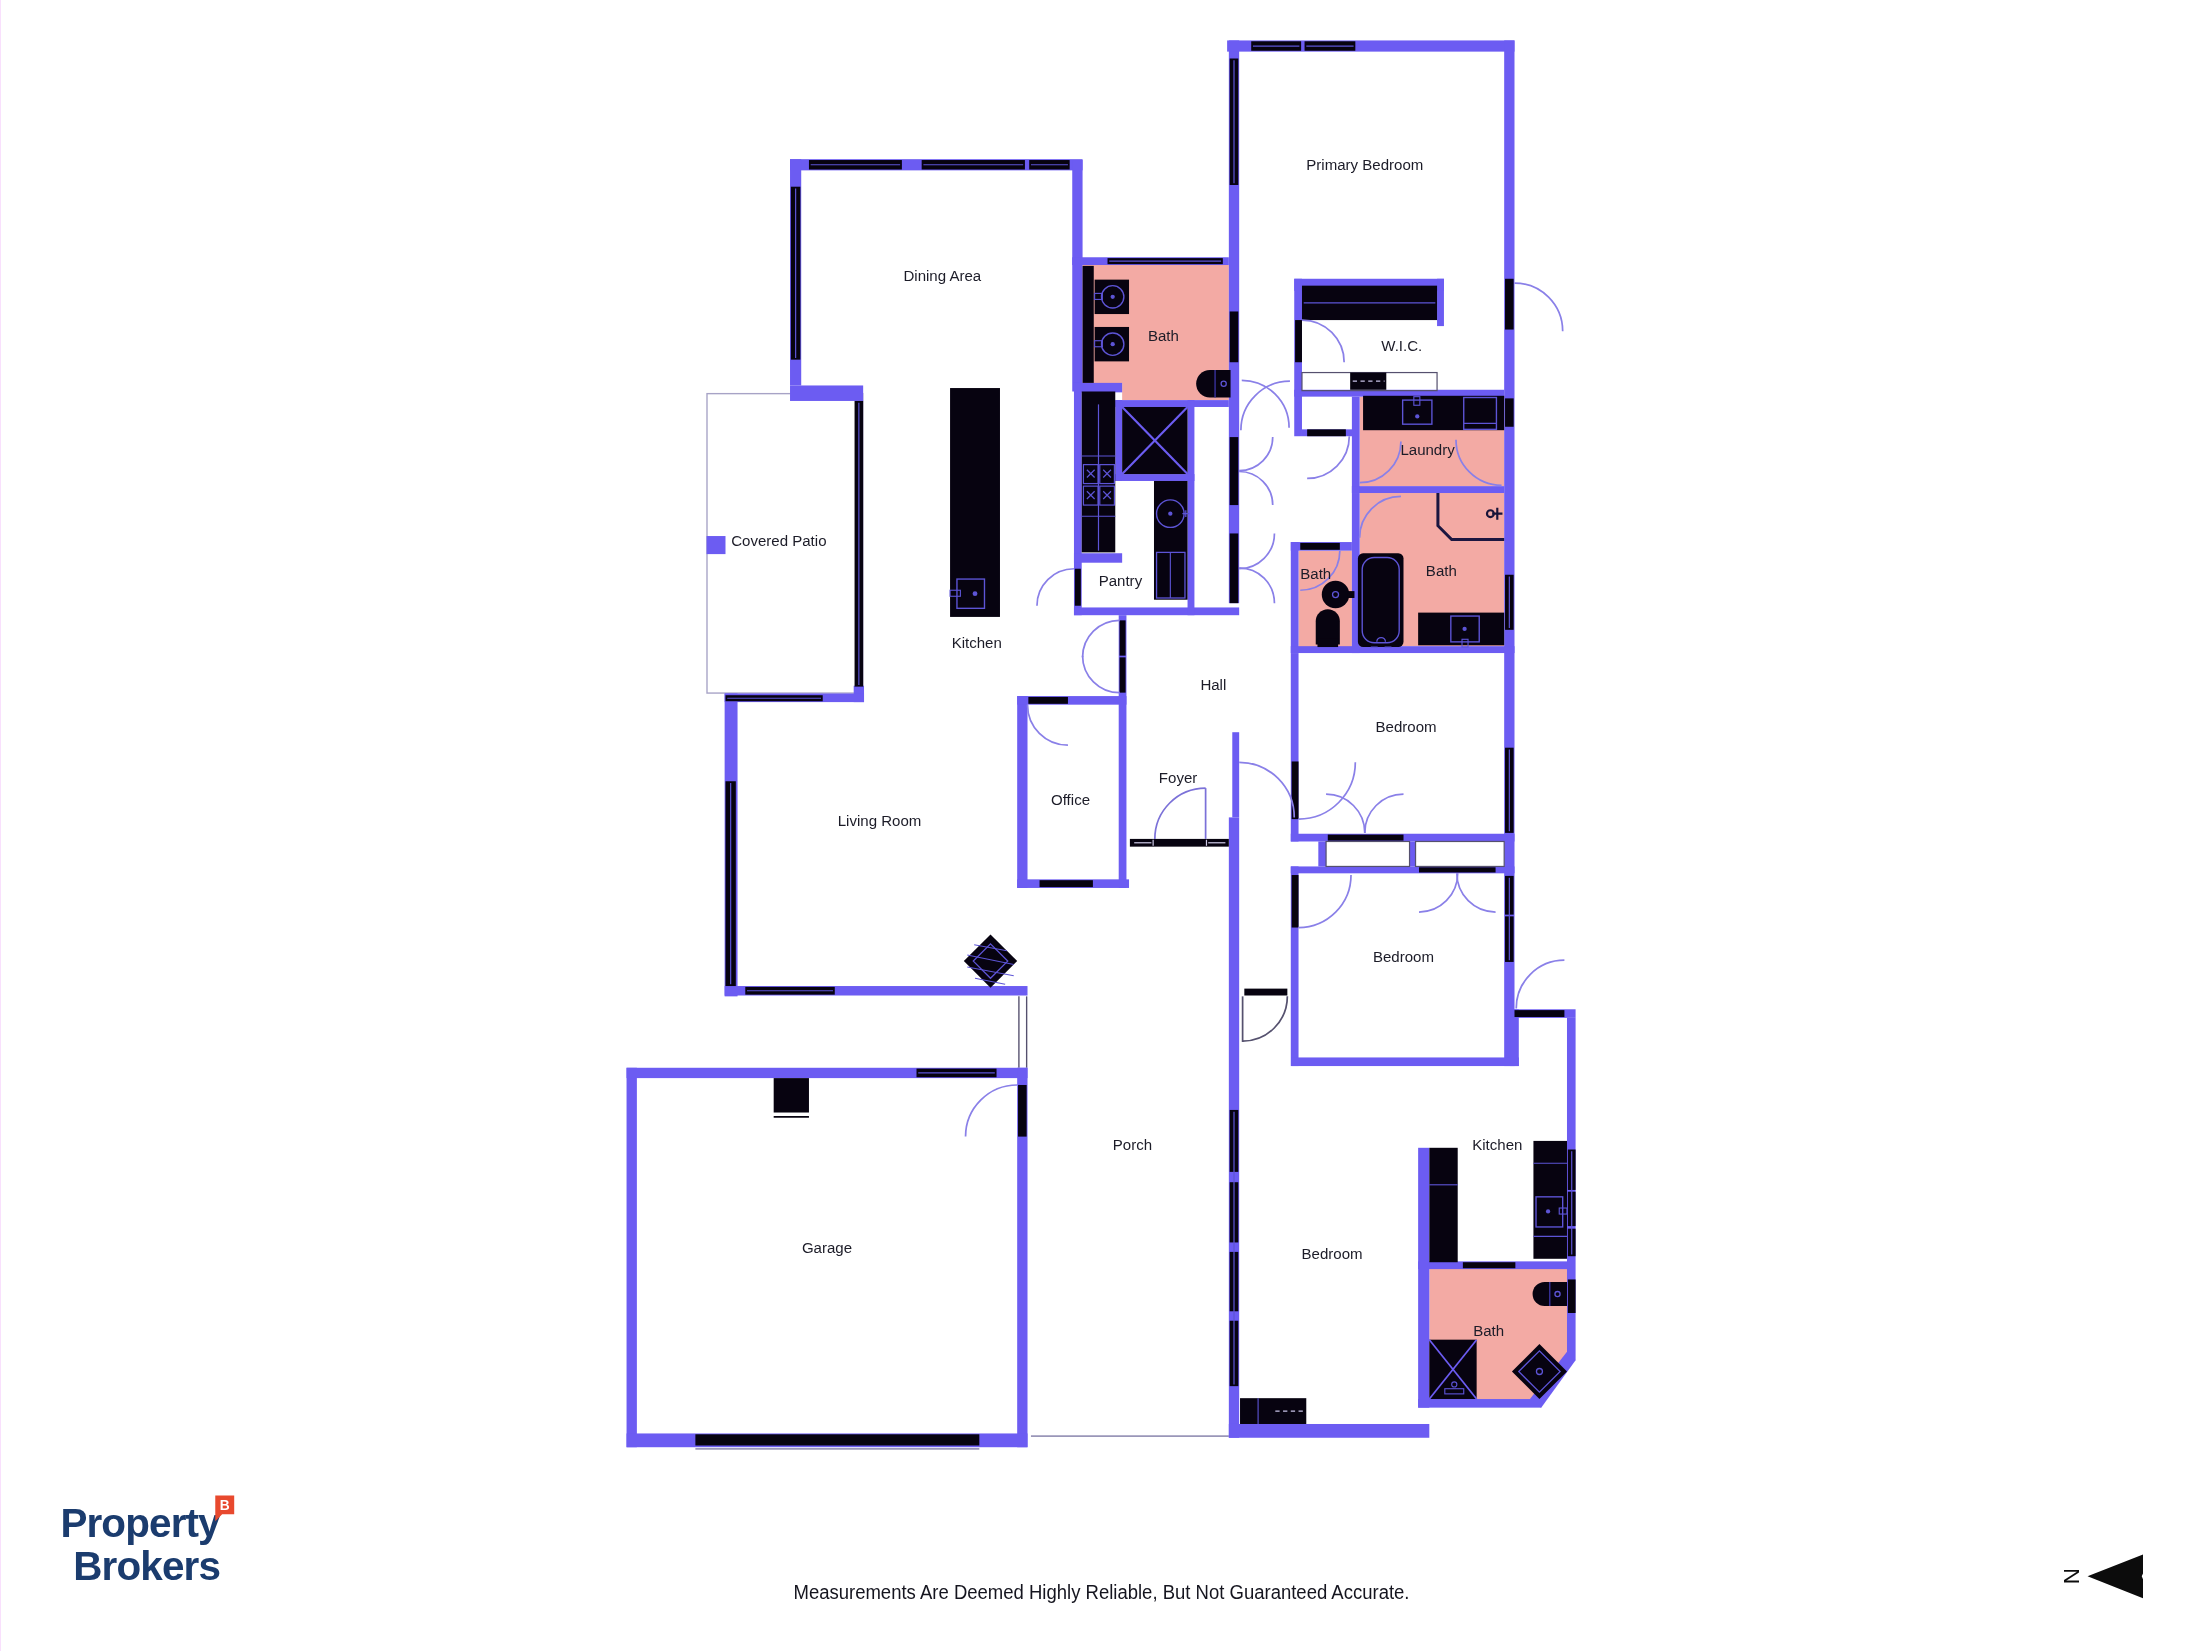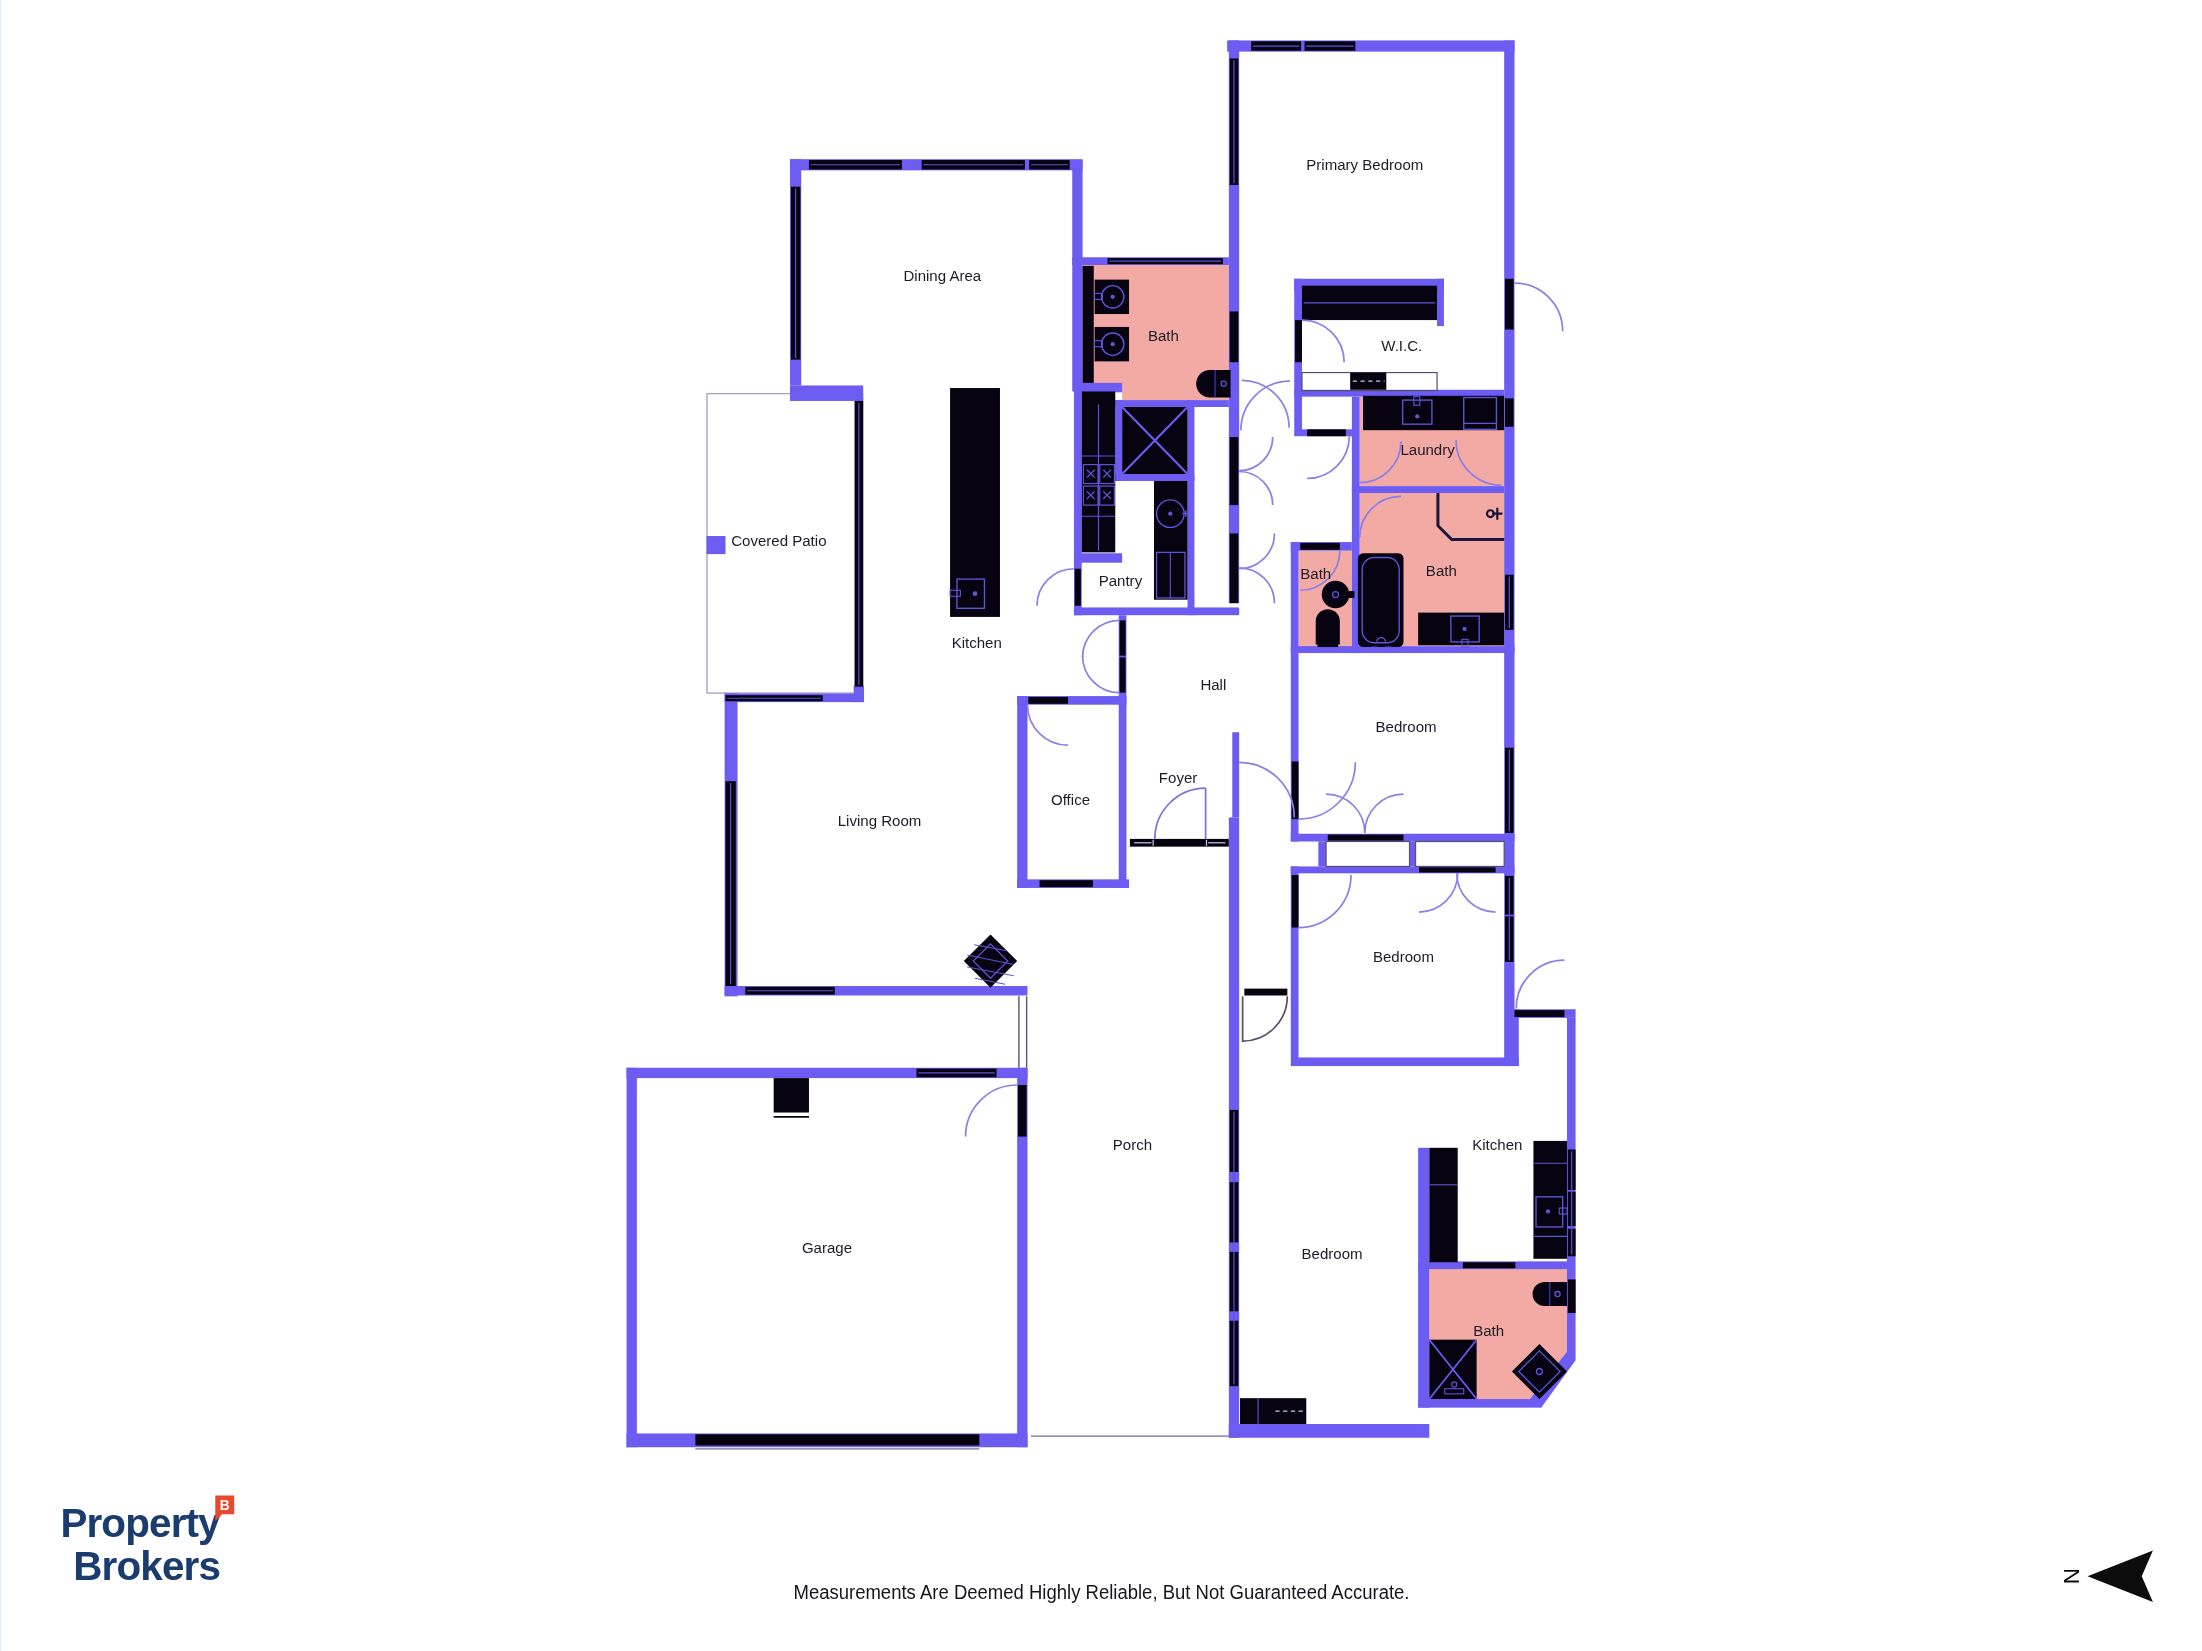--- a/index.html
+++ b/index.html
@@ -1,16 +1,16 @@
 <!DOCTYPE html>
 <html style="font-size:13.8px"><head>
 <meta charset="utf-8">
 <style>
   html,body{margin:0;padding:0;background:#ffffff;}
-  .page{position:relative;width:2143px;height:1652px;background:#0ea5e9;overflow:hidden;padding-left:15px;}
+  .page{position:relative;width:2143px;height:1652px;background:#d946ef;overflow:hidden;}
   svg{position:absolute;left:0;top:0;}
   text{font-family:"Liberation Sans",sans-serif;}
 </style>
 </head>
 <body>
 <div class="page">
 <svg width="2203" height="1652" viewBox="0 0 2560 1920">
 
 <rect x="0" y="0" width="2560" height="1920" fill="#ffffff"></rect>
 

